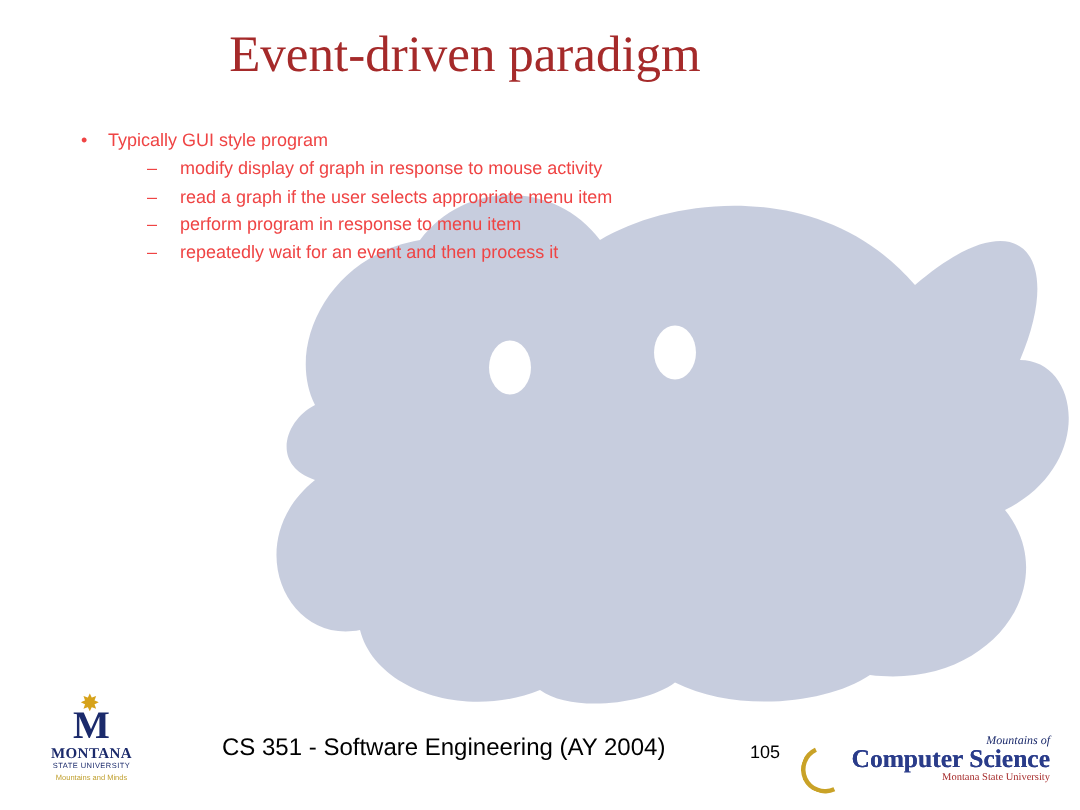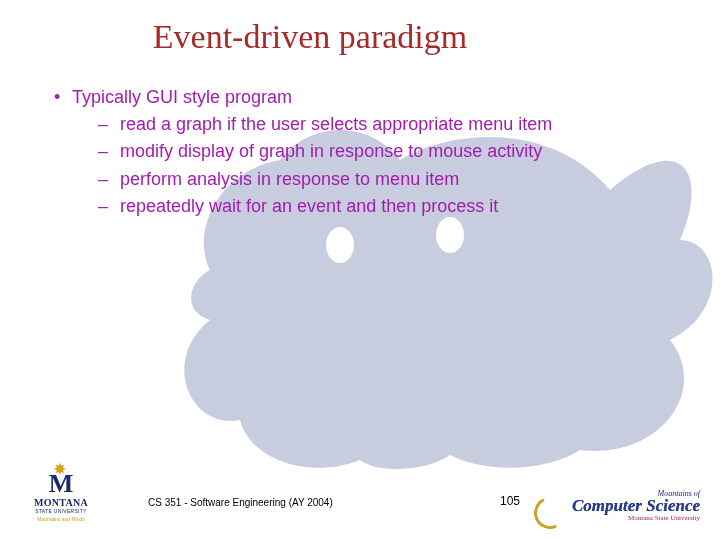--- a/index.html
+++ b/index.html
@@ -30,23 +30,23 @@
     font-family: "Comic Sans MS", "Comic Sans", cursive;
     font-size: 34px;
     color: #a52a2a;
     z-index: 2;
   }
   .content {
     position: absolute;
     top: 85px;
     left: 54px;
     width: 620px;
-    font-size: 18px;
+    font-size: 12px;
     line-height: 1.4;
-    color: #a21caf;
+    color: #ef4444;
     z-index: 2;
   }
   .content ul {
     margin: 0;
     padding: 0;
     list-style: none;
   }
   .b1 {
     margin-bottom: 2px;
   }
@@ -107,21 +107,21 @@
   }
   .msu-logo .tag {
     font-size: 5px;
     color: #c0a030;
     margin-top: 2px;
   }
   .course {
     position: absolute;
     left: 148px;
     bottom: 20px;
-    font-size: 10px;
+    font-size: 16px;
     color: #000;
   }
   .pagenum {
     position: absolute;
     left: 500px;
     bottom: 20px;
     font-size: 12px;
     color: #000;
   }
   .cs-logo {
@@ -132,21 +132,20 @@
     text-align: right;
   }
   .cs-logo .dept {
     font-size: 8px;
     color: #1b2a6b;
     font-style: italic;
     font-family: Georgia, serif;
   }
   .cs-logo .cs {
     font-family: Georgia, serif;
-    font-style: italic;
     font-weight: bold;
     font-size: 17px;
     line-height: 0.95;
     background: linear-gradient(#3a4ea8, #1b2a6b);
     -webkit-background-clip: text;
     background-clip: text;
     color: #2a3c8a;
   }
   .cs-logo .uni {
     font-size: 7px;
@@ -189,23 +188,23 @@
   "></path>
   <ellipse fill="#ffffff" cx="220" cy="185" rx="14" ry="18"></ellipse>
   <ellipse fill="#ffffff" cx="330" cy="175" rx="14" ry="18"></ellipse>
 </svg>
 
 <div class="title">Event-driven paradigm</div>
 
 <div class="content">
   <ul>
     <li class="b1"><span class="dot">•</span><span>Typically GUI style program</span></li>
+    <li class="b2"><span class="dash">–</span><span>modify display of graph in response to mouse activity</span></li>
     <li class="b2"><span class="dash">–</span><span>read a graph if the user selects appropriate menu item</span></li>
-    <li class="b2"><span class="dash">–</span><span>modify display of graph in response to mouse activity</span></li>
-    <li class="b2"><span class="dash">–</span><span>perform analysis in response to menu item</span></li>
+    <li class="b2"><span class="dash">–</span><span>perform program in response to menu item</span></li>
     <li class="b2"><span class="dash">–</span><span>repeatedly wait for an event and then process it</span></li>
   </ul>
 </div>
 
 <div class="footer">
   <div class="msu-logo">
     <div class="m">M<span class="flame">✸</span></div>
     <div class="word">MONTANA</div>
     <div class="sub">STATE UNIVERSITY</div>
     <div class="tag">Mountains and Minds</div>

